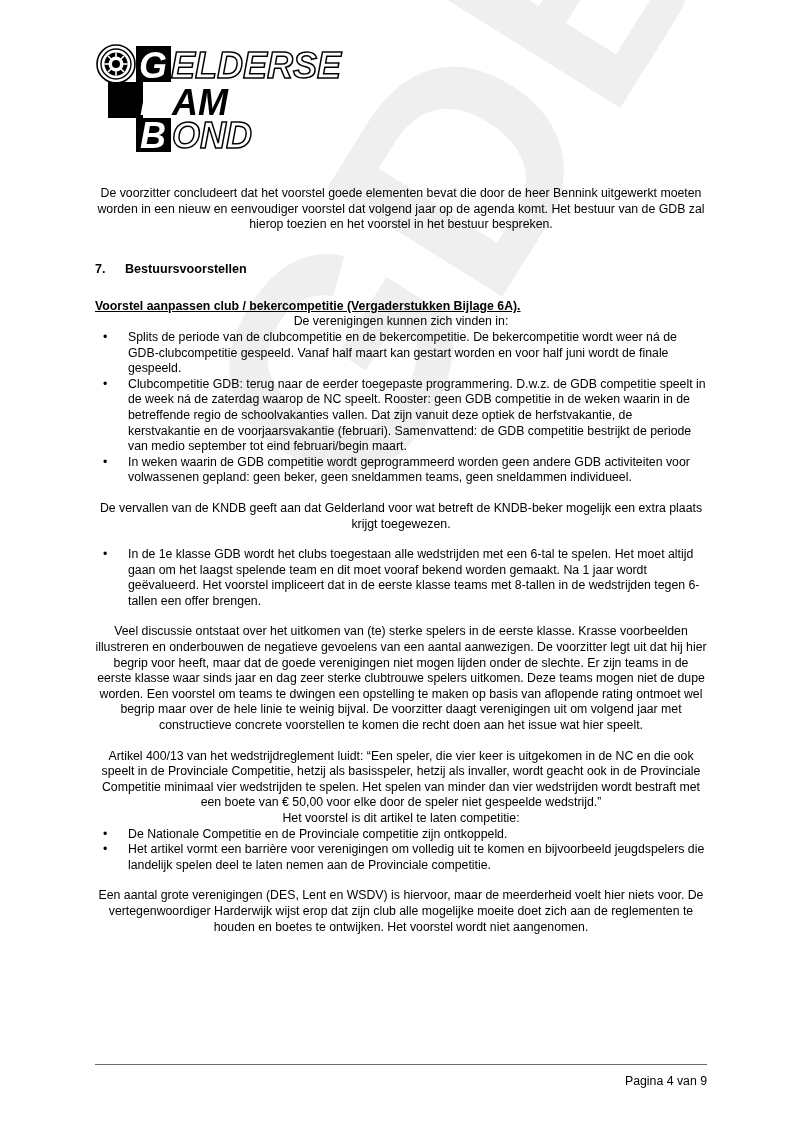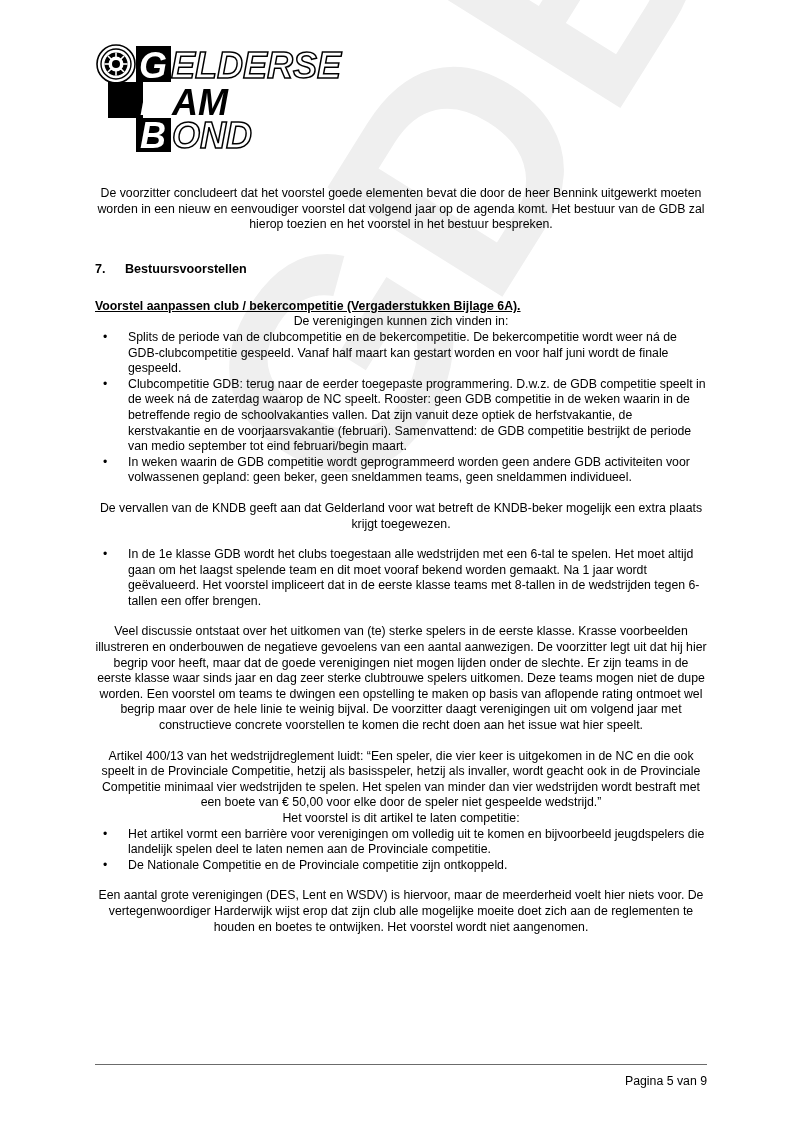--- a/index.html
+++ b/index.html
@@ -234,29 +234,29 @@
 
       <p class="para">Veel discussie ontstaat over het uitkomen van (te) sterke spelers in de eerste klasse. Krasse voorbeelden illustreren en onderbouwen de negatieve gevoelens van een aantal aanwezigen. De voorzitter legt uit dat hij hier begrip voor heeft, maar dat de goede verenigingen niet mogen lijden onder de slechte. Er zijn teams in de eerste klasse waar sinds jaar en dag zeer sterke clubtrouwe spelers uitkomen. Deze teams mogen niet de dupe worden. Een voorstel om teams te dwingen een opstelling te maken op basis van aflopende rating ontmoet wel begrip maar over de hele linie te weinig bijval. De voorzitter daagt verenigingen uit om volgend jaar met constructieve concrete voorstellen te komen die recht doen aan het issue wat hier speelt.</p>
 
       <div class="gap-sm"></div>
 
       <p class="para">Artikel 400/13 van het wedstrijdreglement luidt: “Een speler, die vier keer is uitgekomen in de NC en die ook speelt in de Provinciale Competitie, hetzij als basisspeler, hetzij als invaller, wordt geacht ook in de Provinciale Competitie minimaal vier wedstrijden te spelen. Het spelen van minder dan vier wedstrijden wordt bestraft met een boete van € 50,00 voor elke door de speler niet gespeelde wedstrijd.”</p>
 
       <p class="para">Het voorstel is dit artikel te laten competitie:</p>
 
       <ul class="bullets">
+        <li>De Nationale Competitie en de Provinciale competitie zijn ontkoppeld.</li>
         <li>Het artikel vormt een barrière voor verenigingen om volledig uit te komen en bijvoorbeeld jeugdspelers die landelijk spelen deel te laten nemen aan de Provinciale competitie.</li>
-        <li>De Nationale Competitie en de Provinciale competitie zijn ontkoppeld.</li>
       </ul>
 
       <div class="gap-sm"></div>
 
       <p class="para">Een aantal grote verenigingen (DES, Lent en WSDV) is hiervoor, maar de meerderheid voelt hier niets voor. De vertegenwoordiger Harderwijk wijst erop dat zijn club alle mogelijke moeite doet zich aan de reglementen te houden en boetes te ontwijken. Het voorstel wordt niet aangenomen.</p>
 
     </div>
 
     <div class="footer">
       <div class="footer-rule"></div>
-      <p class="footer-text">Pagina 5 van 9</p>
+      <p class="footer-text">Pagina 4 van 9</p>
     </div>
 
   </div>
 </div>
 
 </body></html>

